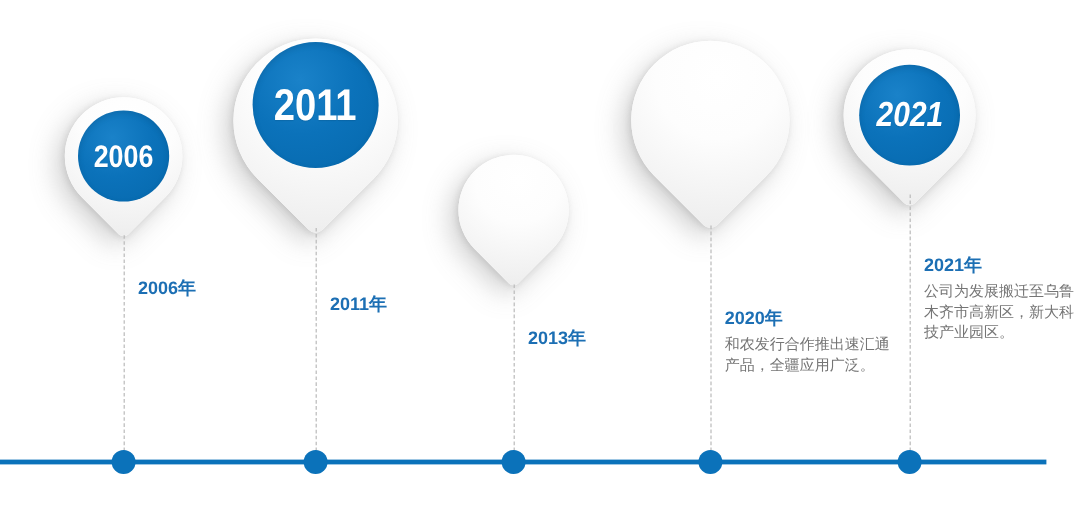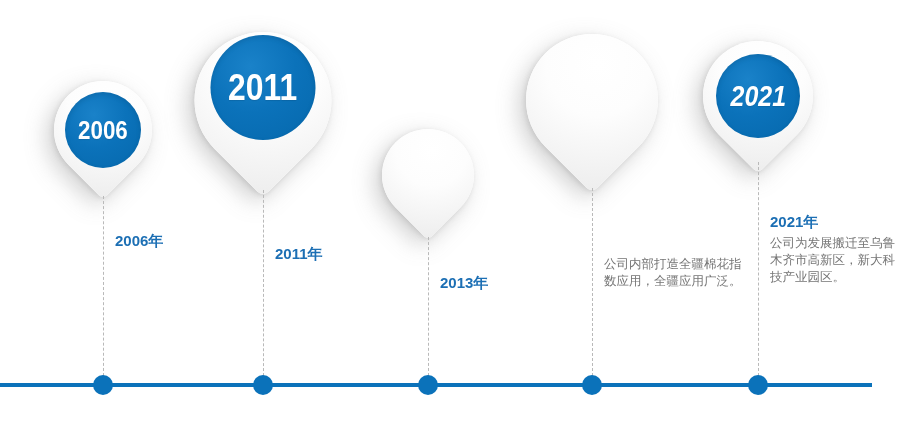--- a/index.html
+++ b/index.html
@@ -162,21 +162,22 @@
       <div class="entry-text" style="left: 115px; top: 231px; width: 150px;">
         <div class="entry-title">2006年</div>
       </div>
       <div class="entry-text" style="left: 275px; top: 244px; width: 148px;">
         <div class="entry-title">2011年</div>
       </div>
       <div class="entry-text" style="left: 440px; top: 273px; width: 148px;">
         <div class="entry-title">2013年</div>
       </div>
       <div class="entry-text" style="left: 604px; top: 256px; width: 148px;">
-        <div class="entry-desc">公司内部打造全疆棉花指数应用，全疆应用广泛。</div>
+        <div class="entry-title">2020年</div>
+        <div class="entry-desc">和农发行合作推出速汇通产品，全疆应用广泛。</div>
       </div>
       <div class="entry-text" style="left: 770px; top: 212px; width: 128px;">
         <div class="entry-title">2021年</div>
         <div class="entry-desc">公司为发展搬迁至乌鲁木齐市高新区，新大科技产业园区。</div>
       </div>
     </div>
 
   <div class="axis-line"></div>
   <div id="dots-layer">
       <div class="axis-dot" style="left: 103px;"></div>

